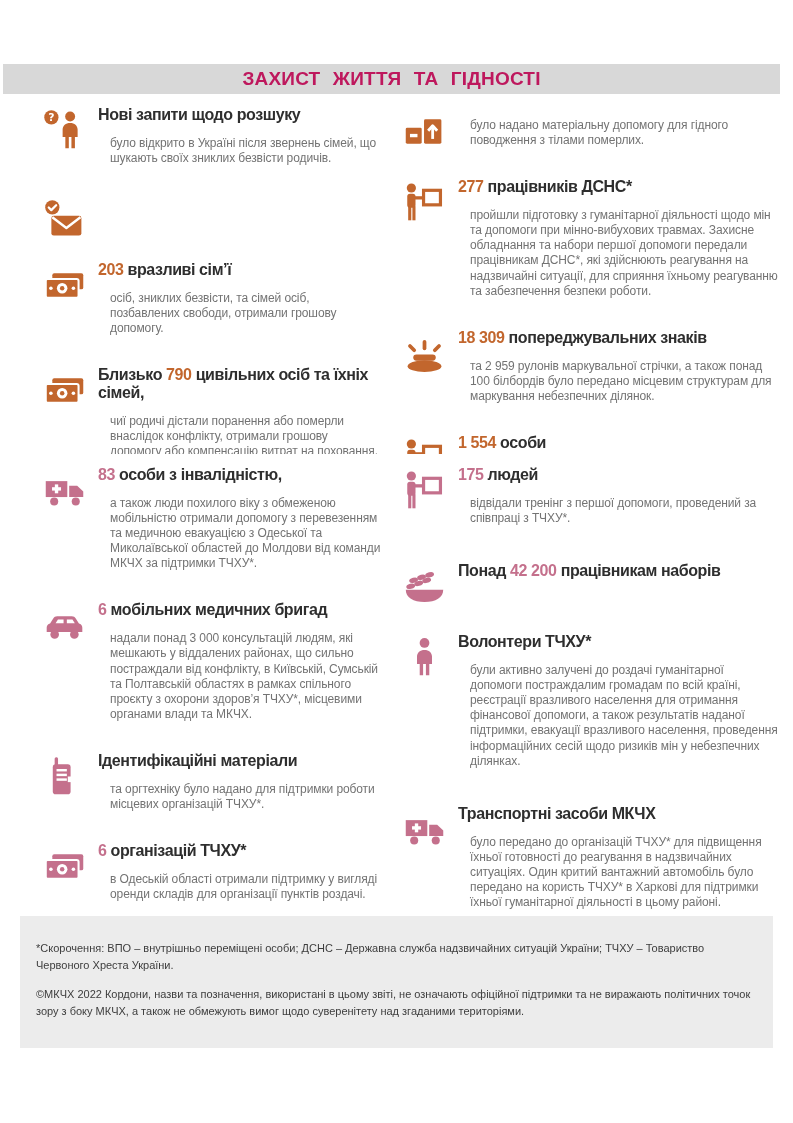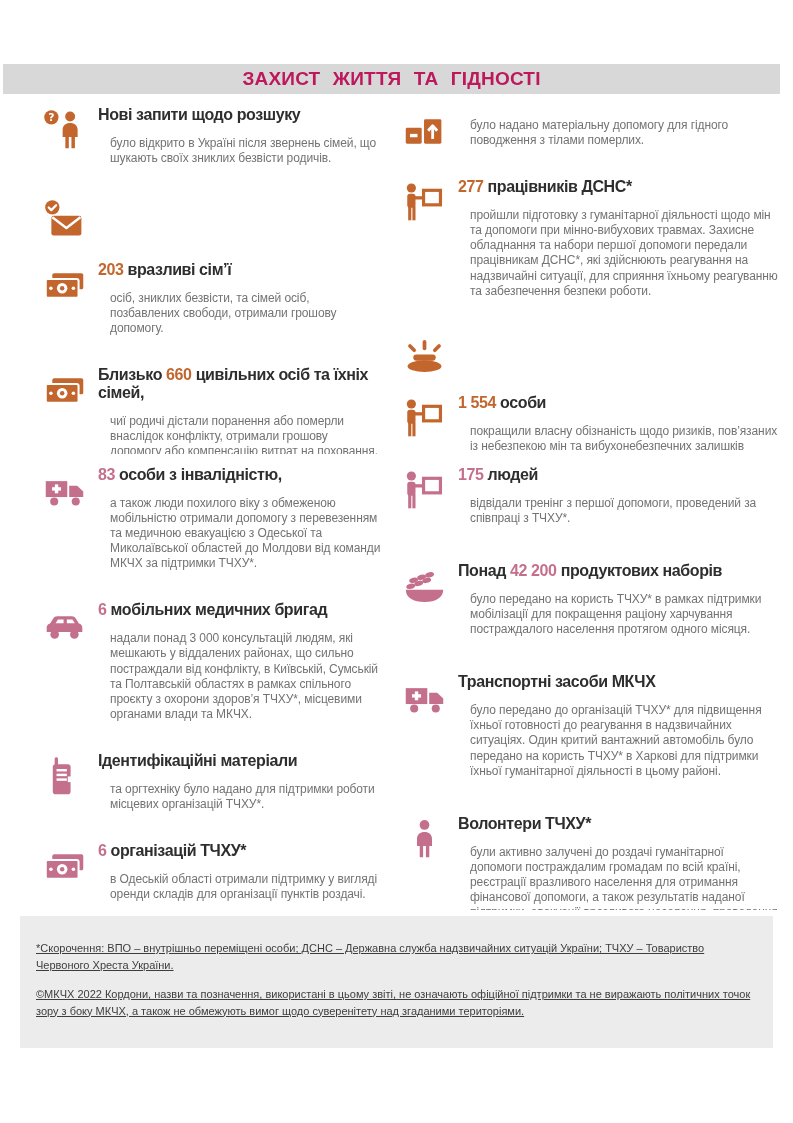--- a/index.html
+++ b/index.html
@@ -31,21 +31,21 @@
     margin:0 0 3px;font-size:16px;line-height:1.12;color:#2e2e2e;
     letter-spacing:-.4px;font-weight:bold;
   }
   .hl{color:var(--accent);}
   .body{
     margin:12px;font-size:12px;line-height:1.26;color:#737373;
     letter-spacing:-.1px;
   }
   .footer{
     margin:6px 20px 0;background:#ececec;padding:24px 16px 16px;
-    font-size:11px;color:#3d3d3d;line-height:1.5;text-decoration:underline;
+    font-size:11px;color:#3d3d3d;line-height:1.5;
   }
   .footer p{margin:0 0 13px;}
 </style>
 </head>
 <body>
 
 <div class="page">
 
   <div class="bar first">
     <h2>ЗАХИСТ ЖИТТЯ ТА ГІДНОСТІ</h2>
@@ -99,21 +99,21 @@
             <svg viewBox="0 0 48 48">
               <rect x="11" y="11" width="33" height="17" rx="2"></rect>
               <rect x="4" y="17" width="35" height="20" rx="2" stroke="#fff" stroke-width="2.2"></rect>
               <circle cx="21.5" cy="27" r="5.6" fill="#fff"></circle>
               <circle cx="21.5" cy="27" r="2.4"></circle>
               <circle cx="9.5" cy="27" r="1.9" fill="#fff"></circle>
               <circle cx="33.5" cy="27" r="1.9" fill="#fff"></circle>
             </svg>
           </span>
           <div class="txt">
-            <h3 class="title"><span>Близько </span><span class="hl">660</span><span> цивільних осіб та їхніх сімей,</span></h3>
+            <h3 class="title"><span>Близько </span><span class="hl">790</span><span> цивільних осіб та їхніх сімей,</span></h3>
             <p class="body">чиї родичі дістали поранення або померли внаслідок конфлікту, отримали грошову допомогу або компенсацію витрат на поховання.</p>
           </div>
         </div>
       </div>
       <div class="col col1">
         <div class="item">
           <span class="icon">
             <svg viewBox="0 0 48 48">
               <rect x="4" y="21" width="17" height="17" rx="1.5"></rect>
               <rect x="8.5" y="27.6" width="8" height="3.6" fill="#fff"></rect>
@@ -147,20 +147,24 @@
             <svg viewBox="0 0 48 48">
               <ellipse cx="24" cy="37.5" rx="18" ry="6.3"></ellipse>
               <rect x="12" y="25" width="24" height="6.6" rx="3.3"></rect>
               <g stroke="currentColor" stroke-width="4" stroke-linecap="round" fill="none">
                 <path d="M13 20.5L8.5 16"></path>
                 <path d="M24 18.5v-7"></path>
                 <path d="M35 20.5l4.5-4.5"></path>
               </g>
             </svg>
           </span>
+          <div class="txt">
+            <h3 class="title"><span class="hl">18 309</span><span> попереджувальних знаків</span></h3>
+            <p class="body">та 2 959 рулонів маркувальної стрічки, а також понад 100 білбордів було передано місцевим структурам для маркування небезпечних ділянок.</p>
+          </div>
         </div>
         <div class="item">
           <span class="icon">
             <svg viewBox="0 0 48 48">
               <circle cx="10" cy="8.5" r="4.9"></circle>
               <rect x="5.6" y="14.6" width="8.8" height="15" rx="3"></rect>
               <rect x="6.6" y="28" width="3.3" height="15"></rect>
               <rect x="11.1" y="28" width="3.3" height="15"></rect>
               <rect x="12.5" y="17.3" width="11" height="3.5"></rect>
               <rect x="23" y="11" width="18" height="15.5" fill="#fff" stroke="currentColor" stroke-width="3.4"></rect>
@@ -277,52 +281,51 @@
                 <ellipse cx="8" cy="21" rx="4.8" ry="2.7"></ellipse>
                 <ellipse cx="17" cy="20" rx="4.8" ry="2.7"></ellipse>
                 <ellipse cx="26" cy="19" rx="4.8" ry="2.7"></ellipse>
                 <ellipse cx="12.5" cy="15.5" rx="4.8" ry="2.7"></ellipse>
                 <ellipse cx="21.5" cy="14.5" rx="4.8" ry="2.7"></ellipse>
                 <ellipse cx="30.5" cy="14" rx="4.8" ry="2.7"></ellipse>
               </g>
             </svg>
           </span>
           <div class="txt">
-            <h3 class="title"><span>Понад </span><span class="hl">42 200</span><span> продуктових наборів</span></h3>
-            <p class="body">було передано на користь ТЧХУ* в рамках підтримки мобілізації для покращення раціону харчування постраждалого населення протягом одного місяця.</p>
+            <h3 class="title"><span>Понад </span><span class="hl">42 200</span><span> працівникам наборів</span></h3>
+          </div>
+        </div>
+        <div class="item">
+          <span class="icon">
+            <svg viewBox="0 0 48 48">
+              <circle cx="24" cy="8.5" r="5.2"></circle>
+              <path d="M16 23c0-4.2 3.3-7 8-7s8 2.8 8 7v8h-2.9v12h-3.6V31h-3v12h-3.6V31H16z"></path>
+            </svg>
+          </span>
+          <div class="txt">
+            <h3 class="title"><span>Волонтери ТЧХУ*</span></h3>
+            <p class="body">були активно залучені до роздачі гуманітарної допомоги постраждалим громадам по всій країні, реєстрації вразливого населення для отримання фінансової допомоги, а також результатів наданої підтримки, евакуації вразливого населення, проведення інформаційних сесій щодо ризиків мін у небезпечних ділянках.</p>
           </div>
         </div>
         <div class="item">
           <span class="icon">
             <svg viewBox="0 0 48 48">
               <path d="M4 14h23v17H4z"></path>
               <path d="M29 19h8.5l6.5 6v6H29z"></path>
               <circle cx="13" cy="35.8" r="4.3"></circle>
               <circle cx="36" cy="35.8" r="4.3"></circle>
               <rect x="13.7" y="17.5" width="3.6" height="9.5" fill="#fff"></rect>
               <rect x="10.7" y="20.5" width="9.6" height="3.6" fill="#fff"></rect>
             </svg>
           </span>
           <div class="txt">
             <h3 class="title"><span>Транспортні засоби МКЧХ</span></h3>
             <p class="body">було передано до організацій ТЧХУ* для підвищення їхньої готовності до реагування в надзвичайних ситуаціях. Один критий вантажний автомобіль було передано на користь ТЧХУ* в Харкові для підтримки їхньої гуманітарної діяльності в цьому районі.</p>
           </div>
         </div>
-        <div class="item">
-          <span class="icon">
-            <svg viewBox="0 0 48 48">
-              <circle cx="24" cy="8.5" r="5.2"></circle>
-              <path d="M16 23c0-4.2 3.3-7 8-7s8 2.8 8 7v8h-2.9v12h-3.6V31h-3v12h-3.6V31H16z"></path>
-            </svg>
-          </span>
-          <div class="txt">
-            <h3 class="title"><span>Волонтери ТЧХУ*</span></h3>
-            <p class="body">були активно залучені до роздачі гуманітарної допомоги постраждалим громадам по всій країні, реєстрації вразливого населення для отримання фінансової допомоги, а також результатів наданої підтримки, евакуації вразливого населення, проведення інформаційних сесій щодо ризиків мін у небезпечних ділянках.</p>
-          </div>
-        </div>
       </div>
     </div>
 
   <div class="footer">
     <p>*Скорочення:  ВПО – внутрішньо переміщені  особи; ДСНС – Державна служба надзвичайних ситуацій України; ТЧХУ – Товариство Червоного Хреста України.</p>
     <p>©МКЧХ 2022 Кордони, назви та позначення, використані в цьому звіті, не означають офіційної підтримки та не виражають політичних точок зору з боку МКЧХ, а також не обмежують вимог щодо суверенітету над згаданими територіями.</p>
   </div>
 
 </div>
 

